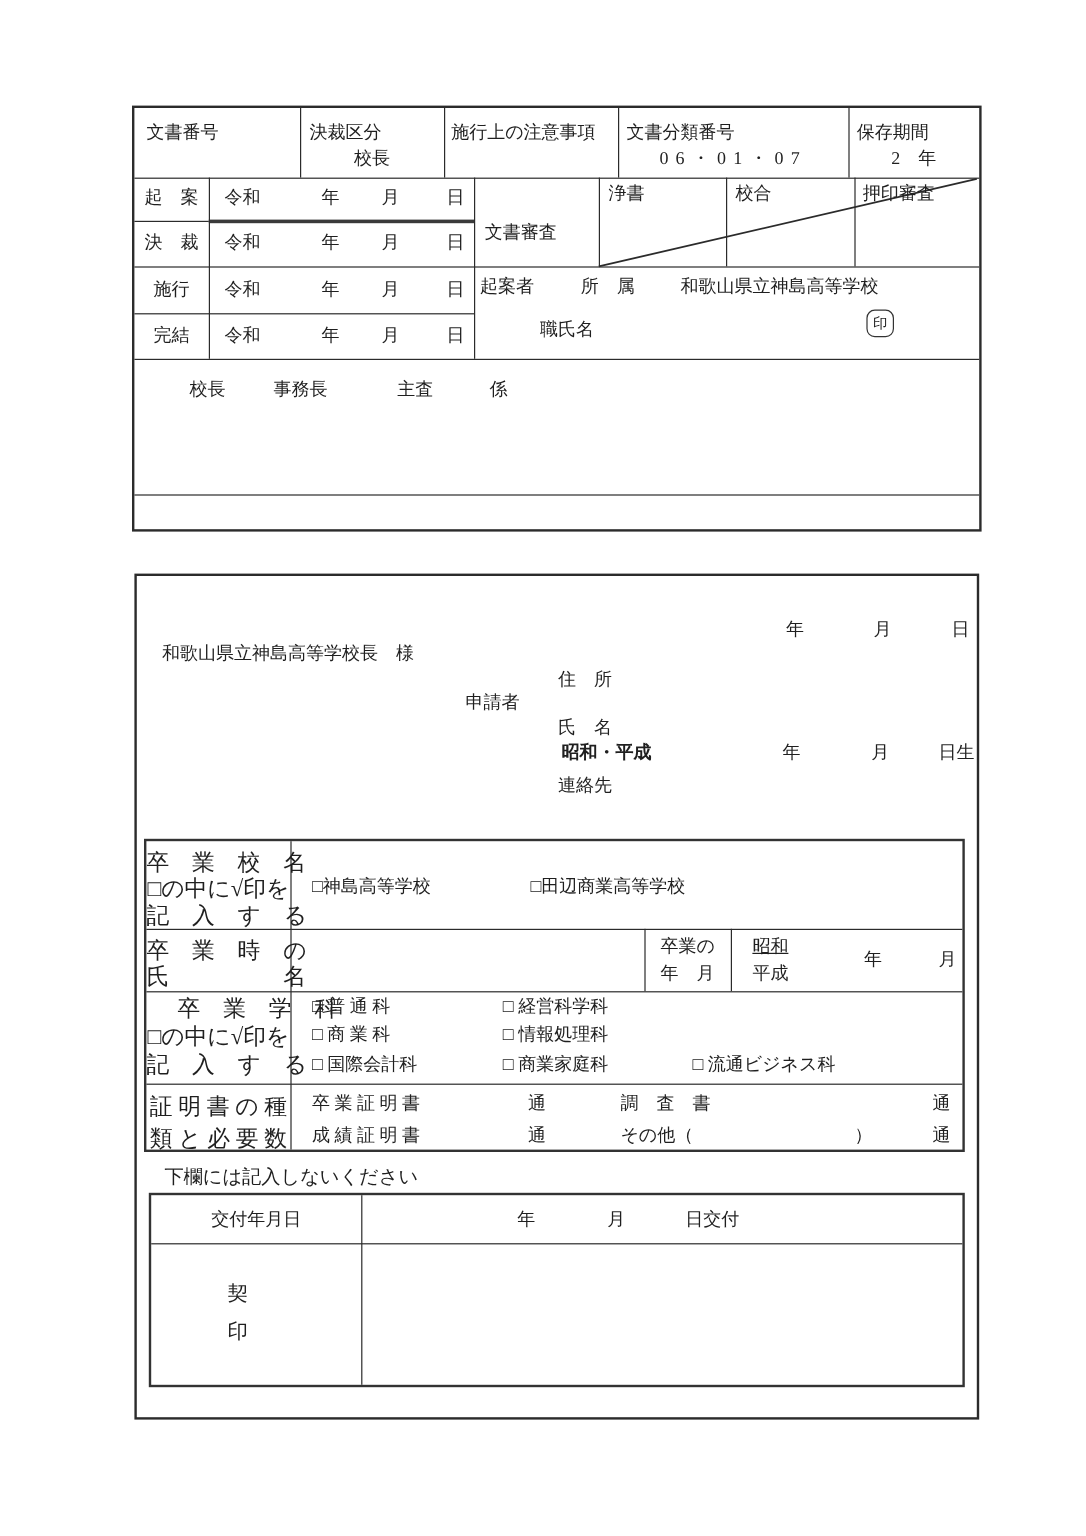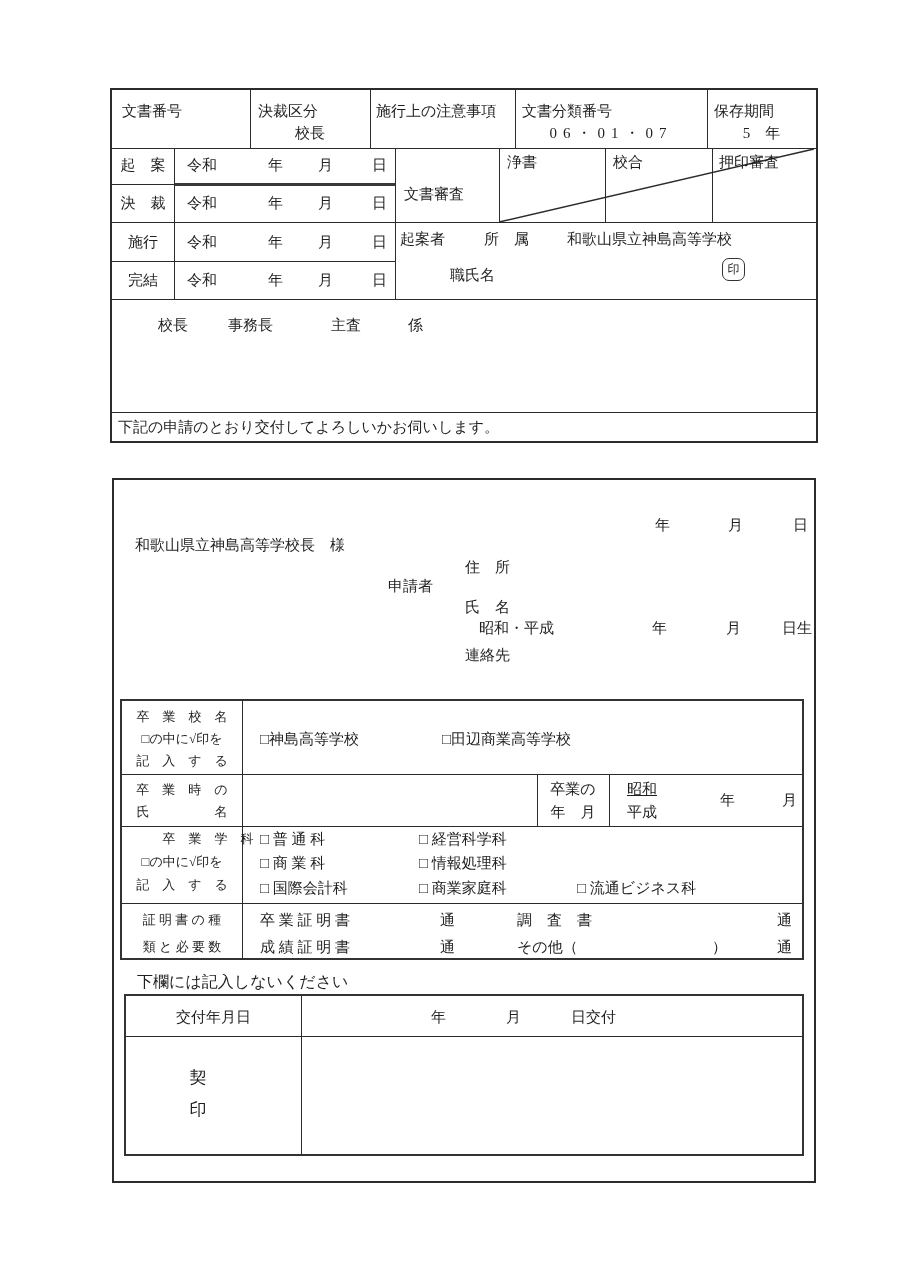--- a/index.html
+++ b/index.html
@@ -1,19 +1,19 @@
 <!DOCTYPE html>
 <html><head>
 <meta charset="utf-8">
 <style>
   html,body{margin:0;padding:0;background:#ffffff;}
   #page{position:relative;width:905px;height:1280px;background:#ffffff;
         font-family:"Liberation Serif","DejaVu Serif",serif;color:#1f1f1f;overflow:hidden;}
   .t{position:absolute;font-size:15px;line-height:1.2;white-space:pre;color:#1f1f1f;}
-  .sm{font-size:13px;}
+  .sm{font-size:19px;}
   .box{position:absolute;border:2px solid #2b2b2b;box-sizing:border-box;background:#fff;}
   .box-thin{position:absolute;border:2px solid #333;box-sizing:border-box;}
   .vl{position:absolute;width:1px;background:#2b2b2b;}
   .hl{position:absolute;height:1px;background:#2b2b2b;}
   .hl-thick{position:absolute;height:3px;background:#3a3a3a;}
   .ctr{text-align:center;}
   .title{font-weight:bold;font-size:20px;letter-spacing:1px;}
   .seal{position:absolute;width:21px;height:21px;border:1px solid #333;border-radius:7px;
         font-size:12px;line-height:21px;text-align:center;color:#1f1f1f;}
   svg{position:absolute;left:0;top:0;pointer-events:none;}
@@ -45,21 +45,21 @@
       <line x1="387" y1="132" x2="702" y2="59" stroke="#2b2b2b" stroke-width="1.5"></line>
     </svg>
 
     <span class="t" style="left:10px;top:12px;">文書番号</span>
     <span class="t" style="left:146px;top:12px;">決裁区分</span>
     <span class="t ctr" style="left:138px;top:34px;width:120px;">校長</span>
     <span class="t" style="left:264px;top:12px;">施行上の注意事項</span>
     <span class="t" style="left:410px;top:12px;">文書分類番号</span>
     <span class="t ctr" style="left:403px;top:34px;width:192px;letter-spacing:6px;">06・01・07</span>
     <span class="t" style="left:602px;top:12px;">保存期間</span>
-    <span class="t ctr" style="left:595px;top:34px;width:109px;">5　年</span>
+    <span class="t ctr" style="left:595px;top:34px;width:109px;">2　年</span>
 
     <span class="t ctr" style="left:0;top:66px;width:62px;">起　案</span>
     <span class="t" style="left:75px;top:66px;">令和</span>
     <span class="t" style="left:156px;top:66px;">年</span>
     <span class="t" style="left:206px;top:66px;">月</span>
     <span class="t" style="left:260px;top:66px;">日</span>
 
     <span class="t ctr" style="left:0;top:104px;width:62px;">決　裁</span>
     <span class="t" style="left:75px;top:104px;">令和</span>
     <span class="t" style="left:156px;top:104px;">年</span>
@@ -87,33 +87,32 @@
     <span class="t" style="left:372px;top:140px;">所　属</span>
     <span class="t" style="left:455px;top:140px;">和歌山県立神島高等学校</span>
     <span class="t" style="left:338px;top:176px;">職氏名</span>
     <span class="seal" style="left:610px;top:168px;">印</span>
 
     <span class="t" style="left:46px;top:226px;">校長</span>
     <span class="t" style="left:116px;top:226px;">事務長</span>
     <span class="t" style="left:219px;top:226px;">主査</span>
     <span class="t" style="left:296px;top:226px;">係</span>
 
-    <span class="t" style="left:6px;top:328px;">下記の申請のとおり交付してよろしいかお伺いします。</span>
   </div>
 
   <div class="box" style="left:112px;top:478px;width:704px;height:705px;">
 
     <span class="t" style="left:541px;top:36px;">年</span>
     <span class="t" style="left:614px;top:36px;">月</span>
     <span class="t" style="left:679px;top:36px;">日</span>
     <span class="t" style="left:21px;top:56px;">和歌山県立神島高等学校長　様</span>
     <span class="t" style="left:351px;top:78px;">住　所</span>
     <span class="t" style="left:274px;top:97px;">申請者</span>
     <span class="t" style="left:351px;top:118px;">氏　名</span>
-    <span class="t" style="left:365px;top:139px;">昭和・平成</span>
+    <span class="t" style="left:354px;top:139px;font-weight:bold;">昭和・平成</span>
     <span class="t" style="left:538px;top:139px;">年</span>
     <span class="t" style="left:612px;top:139px;">月</span>
     <span class="t" style="left:668px;top:139px;">日生</span>
     <span class="t" style="left:351px;top:166px;">連絡先</span>
 
     <div class="box-thin" style="left:6px;top:219px;width:684px;height:261px;">
       <div class="vl" style="left:120px;top:0;height:257px;"></div>
       <div class="hl" style="left:0;top:73px;width:680px;"></div>
       <div class="hl" style="left:0;top:125px;width:680px;"></div>
       <div class="hl" style="left:0;top:202px;width:680px;"></div>

